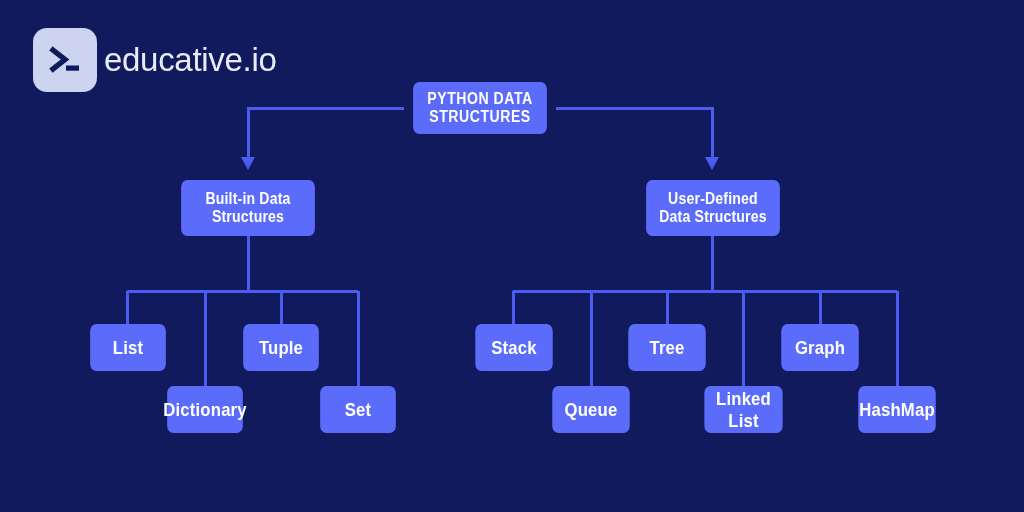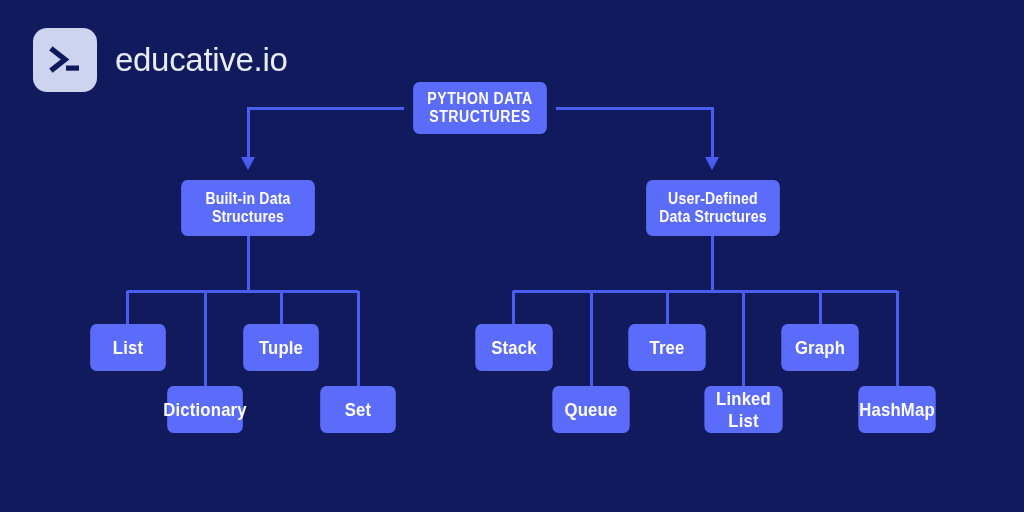--- a/index.html
+++ b/index.html
@@ -16,21 +16,21 @@
     font-family: "Liberation Sans", sans-serif;
   }
 
   
   #brand {
     position: absolute;
     left: 33px;
     top: 28px;
     display: flex;
     align-items: center;
-    gap: 18px;
+    gap: 7px;
   }
   #brand-mark {
     width: 64px;
     height: 64px;
     border-radius: 14px;
     background: #ccd4ef;
     display: flex;
     align-items: center;
     justify-content: center;
   }

